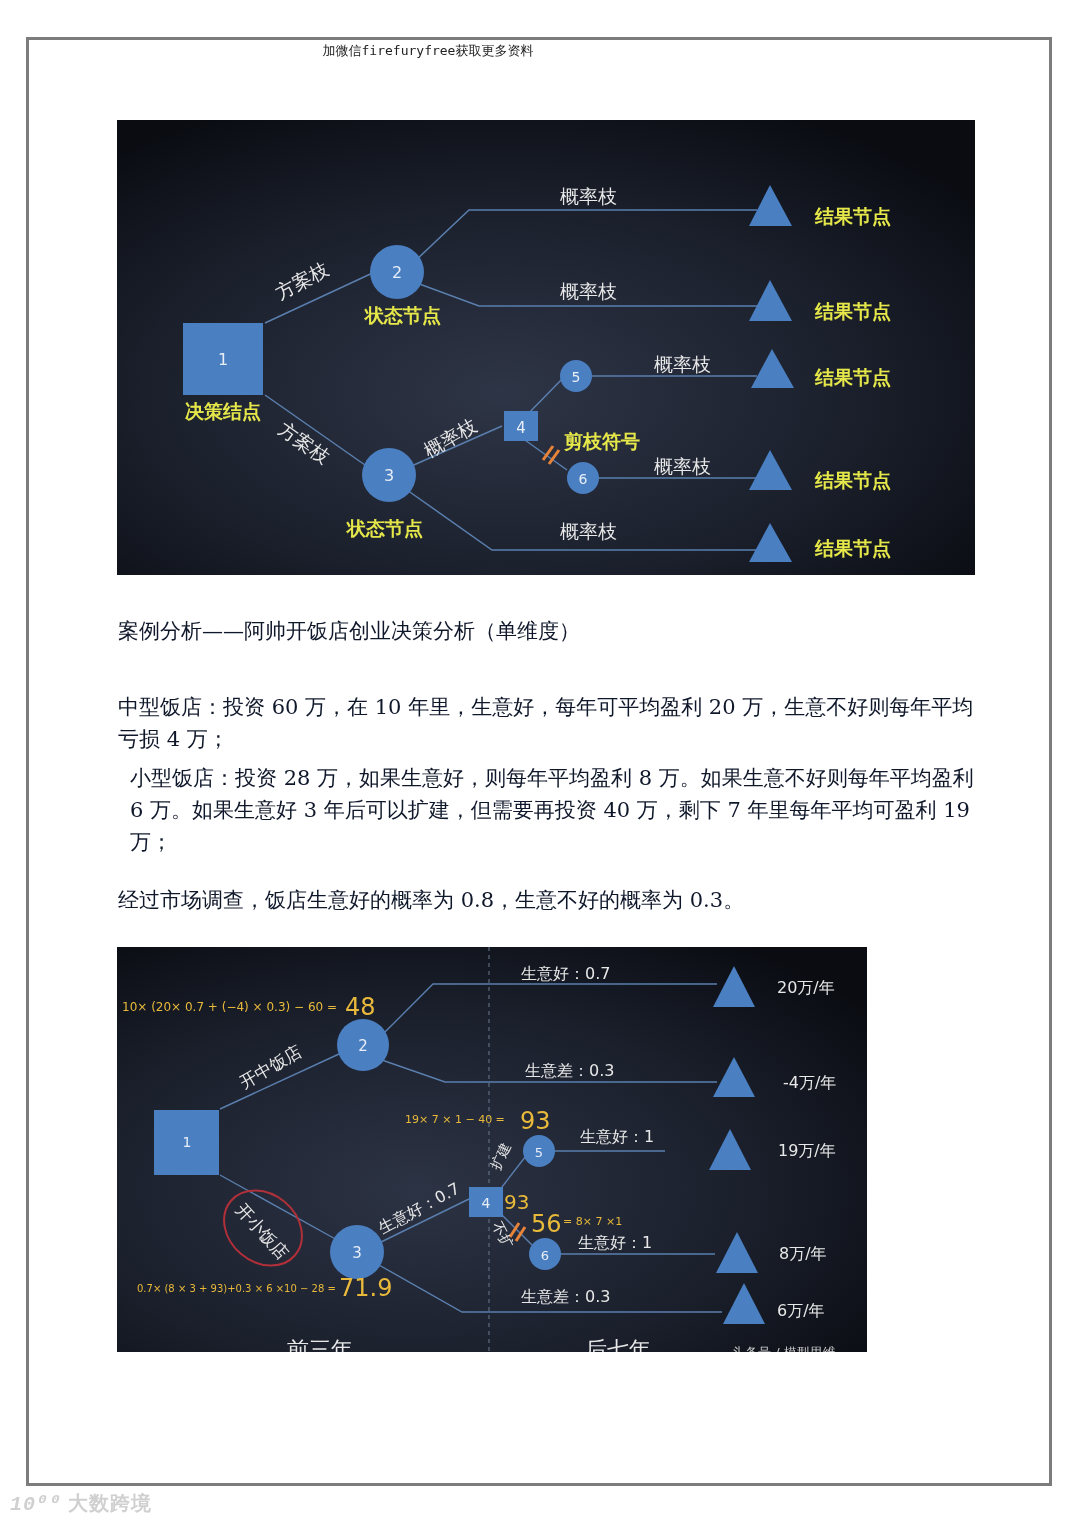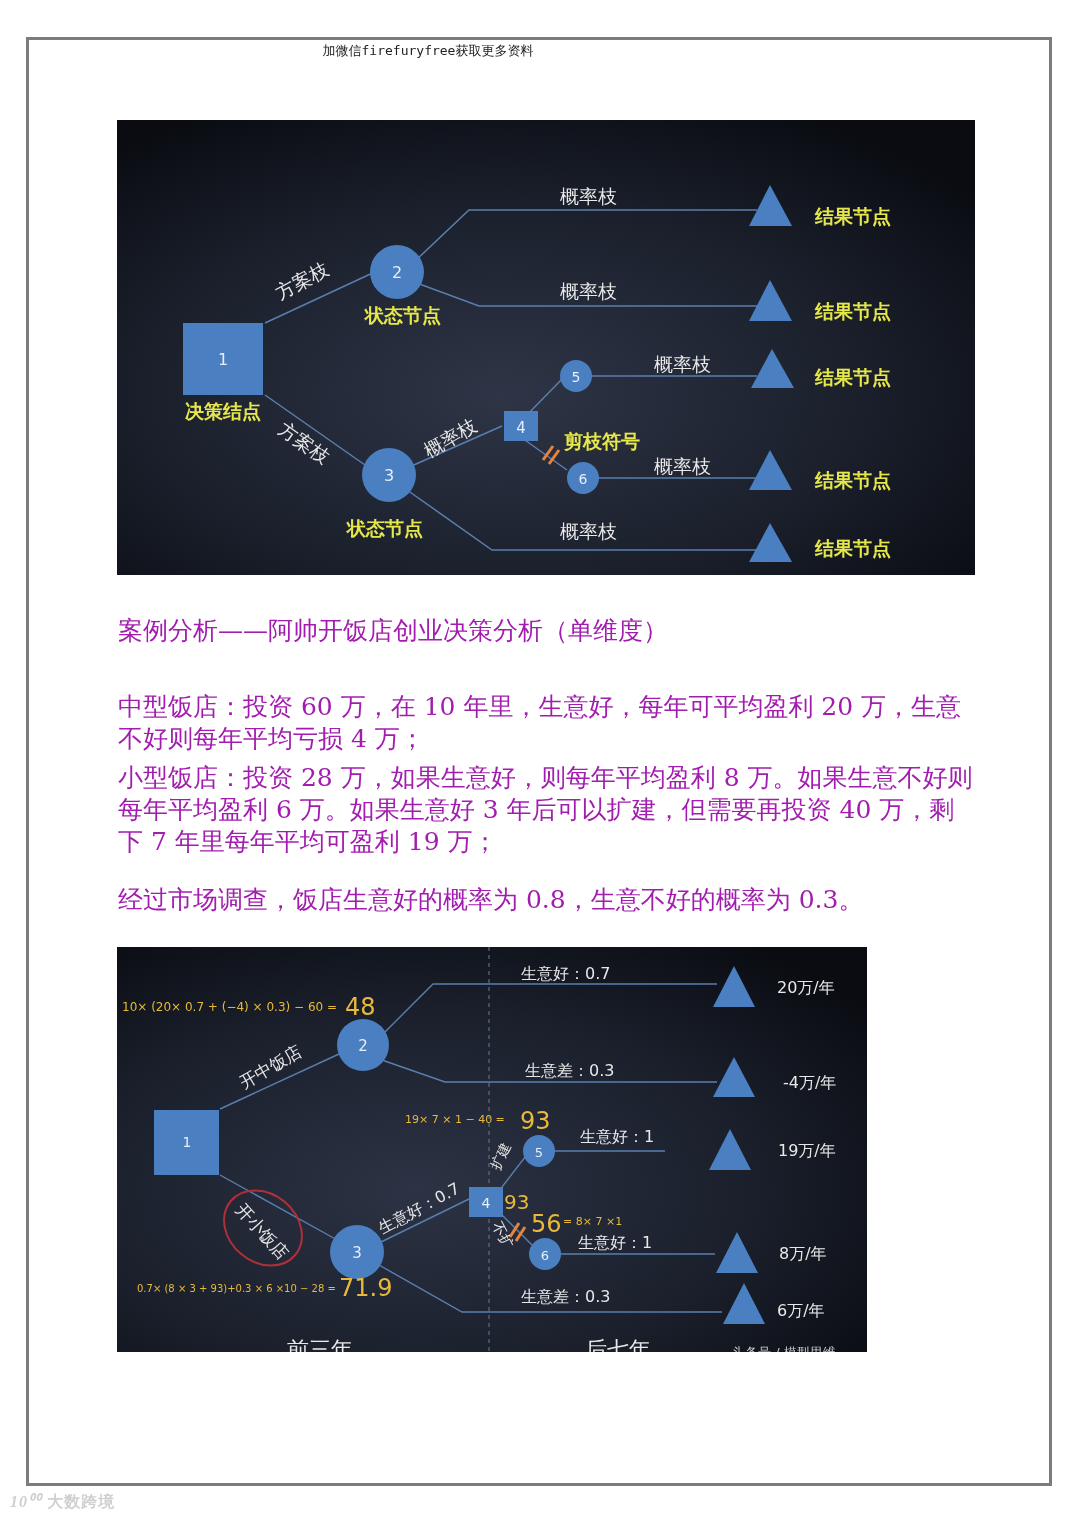--- a/index.html
+++ b/index.html
@@ -1,22 +1,22 @@
 <!DOCTYPE html>
 <html><head>
 <meta charset="utf-8">
 <style>
   html,body{margin:0;padding:0;background:#fff;}
   body{width:1080px;height:1526px;position:relative;overflow:hidden;font-family:"DejaVu Sans","Liberation Sans",sans-serif;}
   .frame{position:absolute;left:26px;top:37px;width:1020px;height:1443px;border:3px solid #7c7c7c;box-sizing:content-box;}
   .header-text{position:absolute;left:0;top:42px;width:856px;text-align:center;font-family:"DejaVu Sans Mono","Liberation Mono",monospace;font-size:13px;color:#222;}
   .fig{position:absolute;overflow:hidden;}
   .fig svg{display:block;}
-  .para{position:absolute;left:118px;width:860px;font-family:"DejaVu Serif","Liberation Serif",serif;font-size:25px;line-height:32px;color:#a21caf;margin:0;}
-  .watermark{position:absolute;left:10px;top:1490px;font-family:Liberation Serif, serif;font-size:16px;color:#d0d0d0;font-weight:bold;letter-spacing:1px;}
+  .para{position:absolute;left:118px;width:860px;font-family:"DejaVu Serif","Liberation Serif",serif;font-size:21px;line-height:32px;color:#0f172a;margin:0;}
+  .watermark{position:absolute;left:10px;top:1490px;font-family:Liberation Mono, monospace;font-size:20px;color:#d0d0d0;font-weight:bold;letter-spacing:1px;}
   .watermark .logo{font-style:italic;margin-right:6px;}
 </style>
 </head>
 <body>
 
 <div class="frame"></div>
 <div class="header-text">加微信firefuryfree获取更多资料</div>
 
 <div class="fig" style="left:117px;top:120px;width:858px;height:455px;">
   <svg width="858" height="455" viewBox="0 0 858 455" xmlns="http://www.w3.org/2000/svg" font-family="DejaVu Sans, sans-serif">
@@ -92,21 +92,21 @@
       <text x="698" y="198">结果节点</text>
       <text x="698" y="264">结果节点</text>
       <text x="698" y="367">结果节点</text>
       <text x="698" y="435">结果节点</text>
     </g>
   </svg>
 </div>
 
 <p class="para" style="top:615px;">案例分析——阿帅开饭店创业决策分析（单维度）</p>
 <p class="para" style="top:672px;margin-top:19px;">中型饭店：投资 60 万，在 10 年里，生意好，每年可平均盈利 20 万，生意不好则每年平均亏损 4 万；</p>
-<p class="para" style="top:762px;">小型饭店：投资 28 万，如果生意好，则每年平均盈利 8 万。如果生意不好则每年平均盈利 6 万。如果生意好 3 年后可以扩建，但需要再投资 40 万，剩下 7 年里每年平均可盈利 19 万；</p>
+<p class="para" style="top:762px;margin-left:12px;">小型饭店：投资 28 万，如果生意好，则每年平均盈利 8 万。如果生意不好则每年平均盈利 6 万。如果生意好 3 年后可以扩建，但需要再投资 40 万，剩下 7 年里每年平均可盈利 19 万；</p>
 <p class="para" style="top:884px;">经过市场调查，饭店生意好的概率为 0.8，生意不好的概率为 0.3。</p>
 
 <div class="fig" style="left:117px;top:947px;width:750px;height:405px;">
   <svg width="750" height="405" viewBox="0 0 750 405" xmlns="http://www.w3.org/2000/svg" font-family="DejaVu Sans, sans-serif">
     <defs>
       <radialGradient id="bg2" cx="40%" cy="60%" r="75%">
         <stop offset="0%" stop-color="#2c3344"></stop>
         <stop offset="60%" stop-color="#1a1f2b"></stop>
         <stop offset="100%" stop-color="#0a0c12"></stop>
       </radialGradient>

